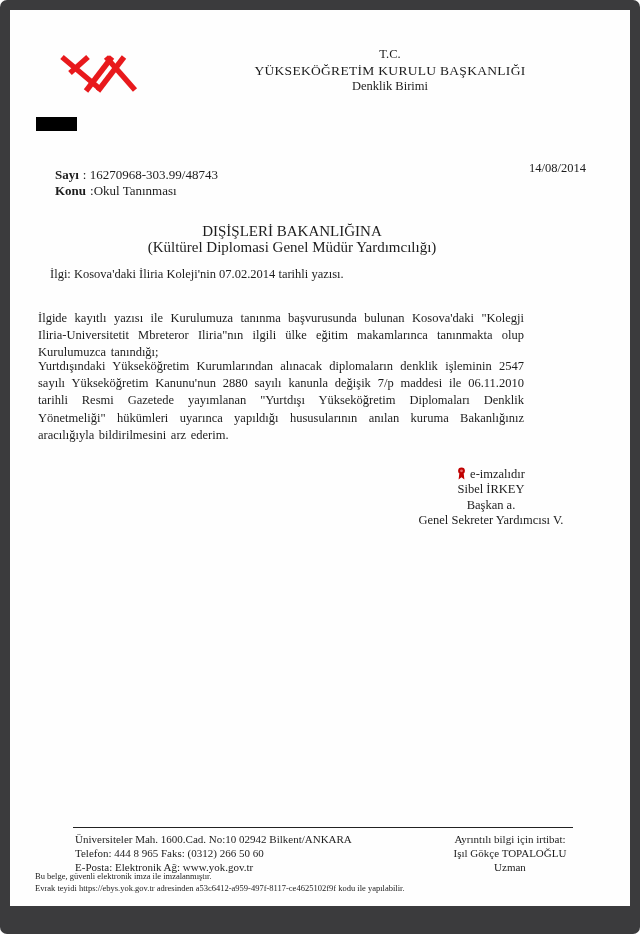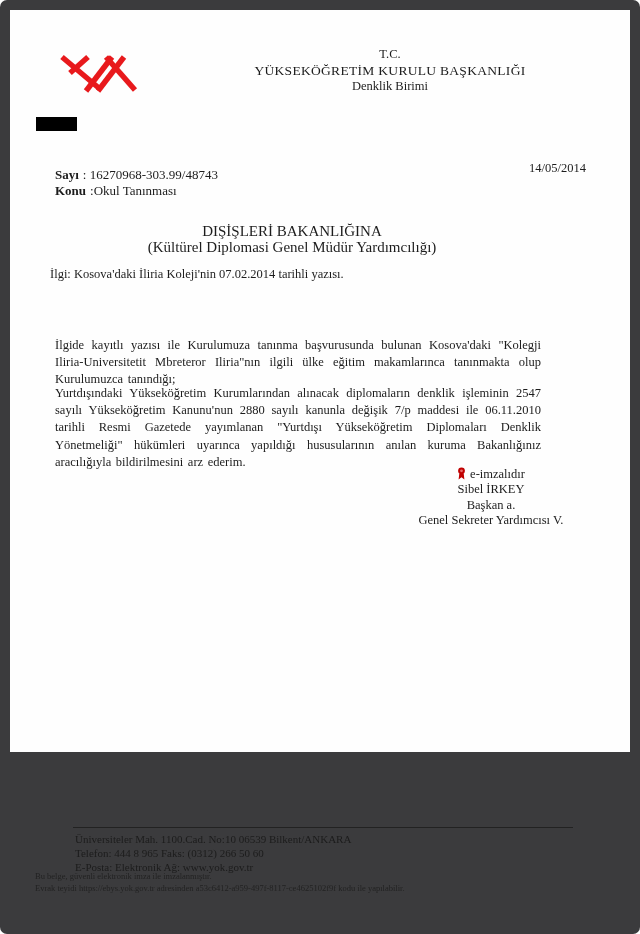--- a/index.html
+++ b/index.html
@@ -3,21 +3,21 @@
 <meta charset="utf-8">
 <style>
   html,body{margin:0;padding:0;}
   body{
     width:640px;height:934px;position:relative;overflow:hidden;
     background:#ffffff;
     font-family:"Liberation Serif","DejaVu Serif",serif;
     color:#1c1c1c;
   }
   .frame{position:absolute;inset:0;background:#3b3b3d;border-radius:7px;}
-  .page{position:absolute;left:10px;top:10px;width:620px;height:742px;background:#fefefe;}
+  .page{position:absolute;left:10px;top:10px;width:620px;height:896px;background:#fefefe;}
   .abs{position:absolute;}
 
   
   .logo-box{left:50px;top:44px;width:78px;height:40px;}
   .header-block{left:140px;top:37px;width:480px;text-align:center;line-height:15px;}
   .hdr-tc{font-size:12.5px;}
   .hdr-title{font-size:13.5px;letter-spacing:.3px;margin-top:1px;}
   .hdr-unit{font-size:12.5px;margin-top:1px;}
 
   .redaction{left:26px;top:107px;width:41px;height:14px;background:#000;}
@@ -29,21 +29,21 @@
   .meta-konu{top:173px;font-family:Liberation Serif, serif;}
   .meta-label{font-weight:bold;}
   .meta-value{margin-left:4px;}
 
   
   .addressee{left:42px;top:214px;width:480px;text-align:center;font-size:15px;line-height:15.5px;}
 
   .ilgi{left:40px;top:257px;width:520px;font-size:12.5px;}
 
   
-  .para{left:45px;width:486px;font-size:12.5px;line-height:17.2px;text-align:justify;word-spacing:1.5px;margin-top:27px;}
+  .para{left:28px;width:486px;font-size:12.5px;line-height:17.2px;text-align:justify;word-spacing:1.5px;}
   .para1{top:300px;}
   .para2{top:348px;}
 
   
   .signature{left:330px;top:457px;width:302px;text-align:center;font-size:12.5px;line-height:15.4px;}
   .sig-row{white-space:nowrap;}
   .seal{display:inline-block;width:9px;height:13px;vertical-align:-2px;margin-right:4px;}
 
   
   .footer-rule{left:63px;top:817px;width:500px;height:0;border-top:1.5px solid #222;}
@@ -70,21 +70,21 @@
   </div>
 
   <div class="abs header-block">
     <div class="hdr-tc">T.C.</div>
     <div class="hdr-title">YÜKSEKÖĞRETİM KURULU BAŞKANLIĞI</div>
     <div class="hdr-unit">Denklik Birimi</div>
   </div>
 
   <div class="abs redaction"></div>
 
-  <div class="abs date">14/05/2014</div>
+  <div class="abs date">14/08/2014</div>
   <div class="abs meta-line meta-sayi">
     <span class="meta-label">Sayı</span><span class="meta-value">: 16270968-303.99/48743</span>
   </div>
   <div class="abs meta-line meta-konu">
     <span class="meta-label">Konu</span><span class="meta-value">:Okul Tanınması</span>
   </div>
 
   <div class="abs addressee">
     <div>DIŞİŞLERİ BAKANLIĞINA</div>
     <div>(Kültürel Diplomasi Genel Müdür Yardımcılığı)</div>
@@ -105,22 +105,27 @@
         </svg>
       </span><span>e-imzalıdır</span>
     </div>
     <div>Sibel İRKEY</div>
     <div>Başkan a.</div>
     <div>Genel Sekreter Yardımcısı V.</div>
   </div>
 
   <div class="abs footer-rule"></div>
   <div class="abs footer-left">
-    <div>Üniversiteler Mah. 1100.Cad. No:10 06539 Bilkent/ANKARA</div>
+    <div>Üniversiteler Mah. 1600.Cad. No:10 02942 Bilkent/ANKARA</div>
     <div>Telefon: 444 8 965 Faks: (0312) 266 50 60</div>
     <div>E-Posta: Elektronik Ağ: www.yok.gov.tr</div>
+  </div>
+  <div class="abs footer-right">
+    <div>Ayrıntılı bilgi için irtibat:</div>
+    <div>Işıl Gökçe TOPALOĞLU</div>
+    <div>Uzman</div>
   </div>
   <div class="abs notes">
     <div>Bu belge, güvenli elektronik imza ile imzalanmıştır.</div>
     <div>Evrak teyidi https://ebys.yok.gov.tr adresinden a53c6412-a959-497f-8117-ce4625102f9f kodu ile yapılabilir.</div>
   </div>
 
 </div>
 
 </body></html>

